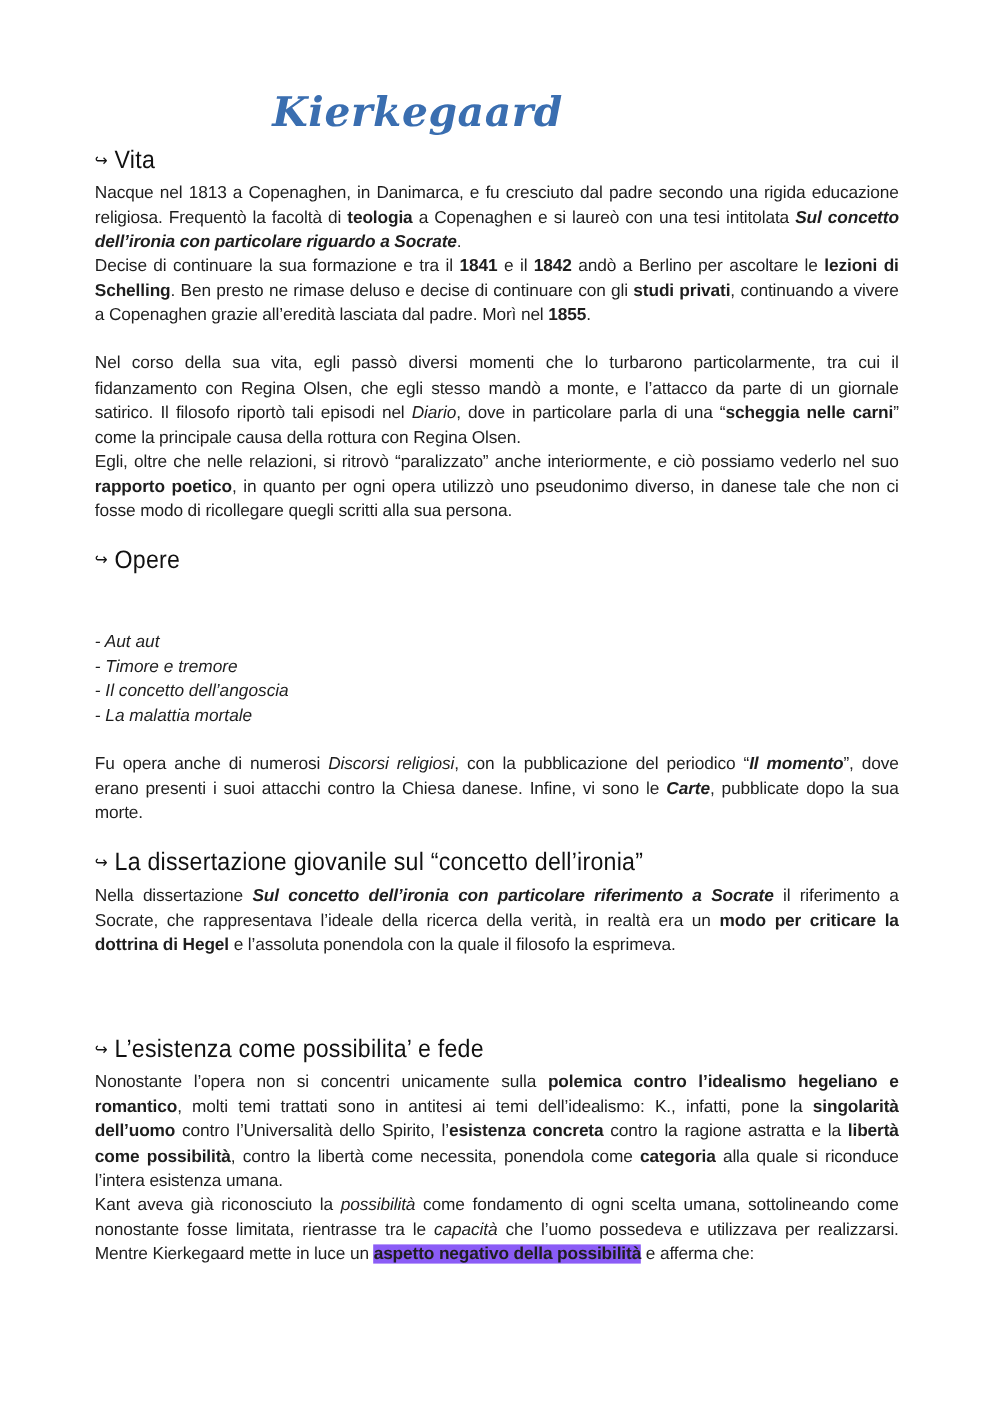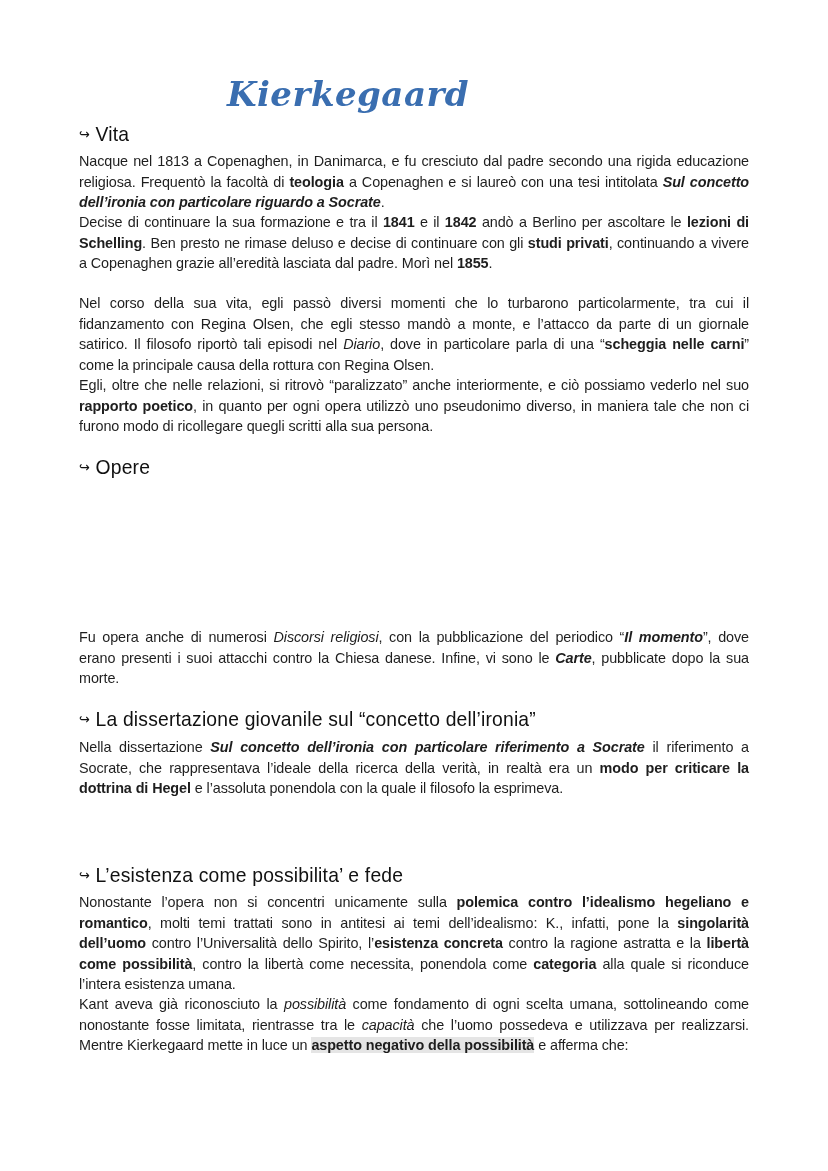--- a/index.html
+++ b/index.html
@@ -22,40 +22,46 @@
   }
   .heading .arrow { font-size: 14px; margin-right: 6px; display: inline-block; transform: translateY(-2px); }
   .para {
     position: absolute; left: 79px; width: 670px;
     font-size: 14.4px; line-height: 20.5px; text-align: justify; margin: 0;
     letter-spacing: -0.1px;
   }
   .para b { font-weight: bold; }
   .list { position: absolute; left: 79px; width: 670px; margin: 0; padding: 0; list-style: none; font-size: 14.4px; line-height: 20.5px; }
   .list li { font-style: italic; }
-  .hl { background: #e5e5e5; }
+  .hl { background: #8b5cf6; }
 </style>
 </head>
 <body>
 
 <div class="page">
 
   <div class="title">Kierkegaard</div>
 
   <div class="heading" style="top:122px;">
     <span class="arrow">↪</span><span>Vita</span>
   </div>
   <p class="para" style="top:151px;"><span>Nacque nel 1813 a Copenaghen, in Danimarca, e fu cresciuto dal padre secondo una rigida educazione religiosa. Frequentò la facoltà di </span><b>teologia</b><span> a Copenaghen e si laureò con una tesi intitolata </span><b><i>Sul concetto dell’ironia con particolare riguardo a Socrate</i></b><span>.</span></p>
   <p class="para" style="top:212px;"><span>Decise di continuare la sua formazione e tra il </span><b>1841</b><span> e il </span><b>1842</b><span> andò a Berlino per ascoltare le </span><b>lezioni di Schelling</b><span>. Ben presto ne rimase deluso e decise di continuare con gli </span><b>studi privati</b><span>, continuando a vivere a Copenaghen grazie all’eredità lasciata dal padre. Morì nel </span><b>1855</b><span>.</span></p>
   <p class="para" style="top:293px;"><span>Nel corso della sua vita, egli passò diversi momenti che lo turbarono particolarmente, tra cui il fidanzamento con Regina Olsen, che egli stesso mandò a monte, e l’attacco da parte di un giornale satirico. Il filosofo riportò tali episodi nel </span><i>Diario</i><span>, dove in particolare parla di una “</span><b>scheggia nelle carni</b><span>” come la principale causa della rottura con Regina Olsen.</span></p>
-  <p class="para" style="top:375px;"><span>Egli, oltre che nelle relazioni, si ritrovò “paralizzato” anche interiormente, e ciò possiamo vederlo nel suo </span><b>rapporto poetico</b><span>, in quanto per ogni opera utilizzò uno pseudonimo diverso, in maniera tale che non ci furono modo di ricollegare quegli scritti alla sua persona.</span></p>
+  <p class="para" style="top:375px;"><span>Egli, oltre che nelle relazioni, si ritrovò “paralizzato” anche interiormente, e ciò possiamo vederlo nel suo </span><b>rapporto poetico</b><span>, in quanto per ogni opera utilizzò uno pseudonimo diverso, in danese tale che non ci fosse modo di ricollegare quegli scritti alla sua persona.</span></p>
 
   <div class="heading" style="top:455px;">
     <span class="arrow">↪</span><span>Opere</span>
   </div>
+  <ul class="list" style="top:525px;">
+    <li>- Aut aut</li>
+    <li>- Timore e tremore</li>
+    <li>- Il concetto dell’angoscia</li>
+    <li>- La malattia mortale</li>
+  </ul>
   <p class="para" style="top:627px;"><span>Fu opera anche di numerosi </span><i>Discorsi religiosi</i><span>, con la pubblicazione del periodico “</span><b><i>Il momento</i></b><span>”, dove erano presenti i suoi attacchi contro la Chiesa danese. Infine, vi sono le </span><b><i>Carte</i></b><span>, pubblicate dopo la sua morte.</span></p>
 
   <div class="heading" style="top:707px;">
     <span class="arrow">↪</span><span>La dissertazione giovanile sul “concetto dell’ironia”</span>
   </div>
   <p class="para" style="top:737px;"><span>Nella dissertazione </span><b><i>Sul concetto dell’ironia con particolare riferimento a Socrate</i></b><span> il riferimento a Socrate, che rappresentava l’ideale della ricerca della verità, in realtà era un </span><b>modo per criticare la dottrina di Hegel</b><span> e l’assoluta ponendola con la quale il filosofo la esprimeva.</span></p>
 
   <div class="heading" style="top:863px;">
     <span class="arrow">↪</span><span>L’esistenza come possibilita’ e fede</span>
   </div>

